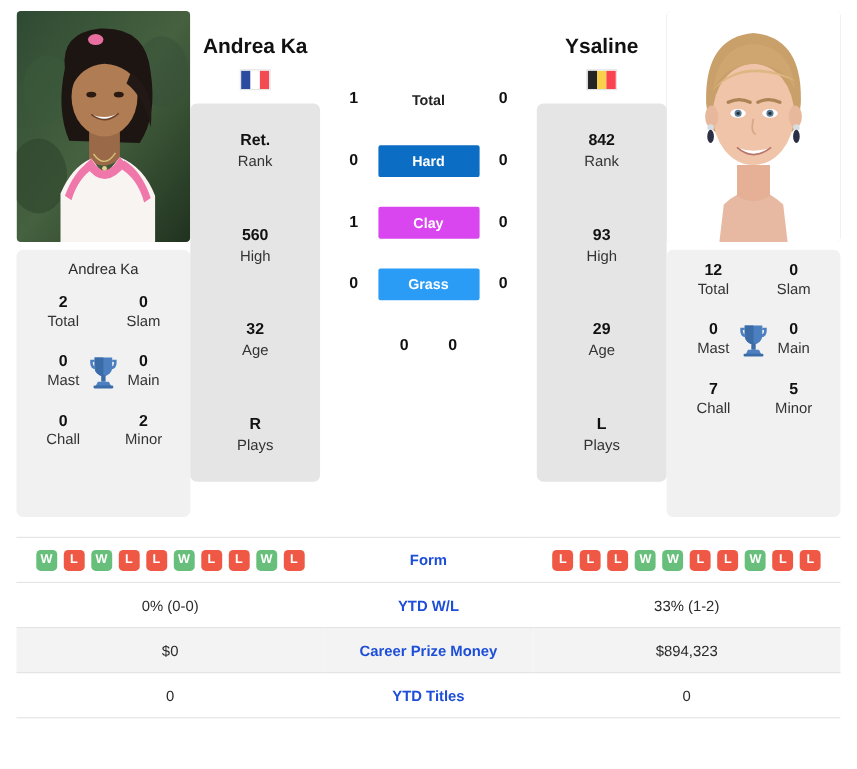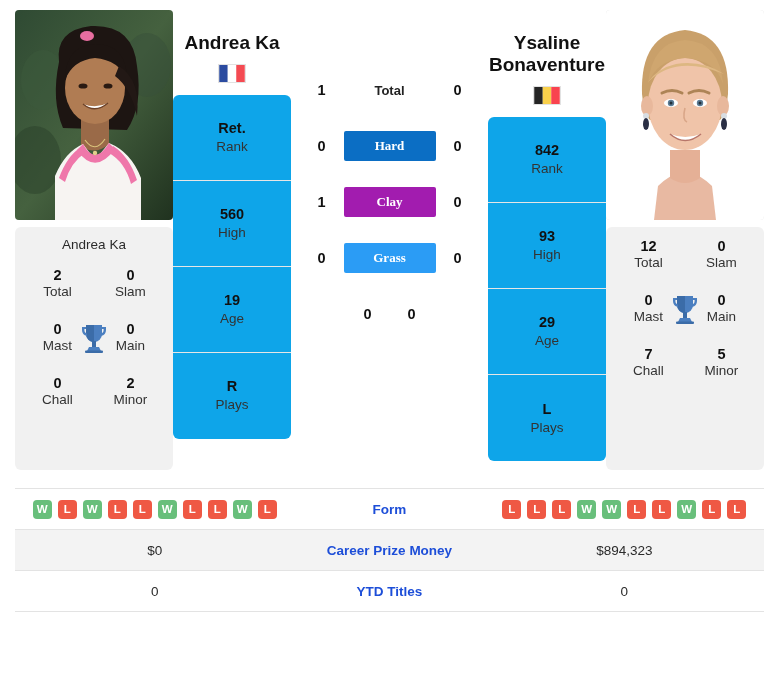--- a/index.html
+++ b/index.html
@@ -88,21 +88,21 @@
     display: inline-block;
     width: 28px; height: 19px;
     border: 1px solid #e2e2e2;
     overflow: hidden;
     vertical-align: middle;
   }
   .flag svg { display: block; width: 100%; height: 100%; }
 
   .rank-card {
     margin-top: 12px;
-    background: #0ea5e9;
+    background: #e5e5e5;
     border-radius: 6px;
     overflow: hidden;
     text-align: center;
   }
   .rank-cell {
     height: 86px;
     display: flex;
     flex-direction: column;
     align-items: center;
     justify-content: center;
@@ -138,21 +138,20 @@
     color: #222;
   }
   .surface-pill {
     width: 92px;
     text-align: center;
     color: #ffffff;
     font-size: 13px;
     font-weight: bold;
     padding: 7px 0;
     border-radius: 2px;
-    font-family: Liberation Serif, serif;
   }
 
   
   .cmp-table {
     position: absolute;
     left: 15px; right: 15px;
     top: 488px;
     width: 749px;
     border-collapse: collapse;
   }
@@ -296,21 +295,21 @@
       <div class="rank-card">
         <div class="rank-cell">
           <div class="v">Ret.</div>
           <div class="l">Rank</div>
         </div>
         <div class="rank-cell">
           <div class="v">560</div>
           <div class="l">High</div>
         </div>
         <div class="rank-cell">
-          <div class="v">19</div>
+          <div class="v">32</div>
           <div class="l">Age</div>
         </div>
         <div class="rank-cell">
           <div class="v">R</div>
           <div class="l">Plays</div>
         </div>
       </div>
     </div>
 
     <div class="h2h" id="h2h-container">
@@ -319,38 +318,37 @@
           <div class="h2h-label-total">Total</div>
           <div class="h2h-num">0</div>
         </div>
         <div class="h2h-row">
           <div class="h2h-num">0</div>
           <div class="surface-pill" style="background: rgb(11, 110, 196);">Hard</div>
           <div class="h2h-num">0</div>
         </div>
         <div class="h2h-row">
           <div class="h2h-num">1</div>
-          <div class="surface-pill" style="background: #a21caf;">Clay</div>
+          <div class="surface-pill" style="background: #d946ef;">Clay</div>
           <div class="h2h-num">0</div>
         </div>
         <div class="h2h-row">
           <div class="h2h-num">0</div>
           <div class="surface-pill" style="background: rgb(43, 156, 245);">Grass</div>
           <div class="h2h-num">0</div>
         </div>
         <div class="h2h-row">
           <div class="h2h-num">0</div>
           <div class="h2h-num">0</div>
         </div>
       </div>
 
     <div class="name-col right">
       <div class="pname">
         <span>Ysaline</span><br>
-        <span>Bonaventure</span>
       </div>
       <div class="flagwrap">
         <span class="flag">
           <svg viewBox="0 0 30 20">
             <rect width="10" height="20" fill="#252525"></rect>
             <rect x="10" width="10" height="20" fill="#f9d04b"></rect>
             <rect x="20" width="10" height="20" fill="#f9434f"></rect>
           </svg>
         </span>
       </div>
@@ -482,20 +480,25 @@
               <span class="fb l">L</span>
               <span class="fb w">W</span>
               <span class="fb w">W</span>
               <span class="fb l">L</span>
               <span class="fb l">L</span>
               <span class="fb w">W</span>
               <span class="fb l">L</span>
               <span class="fb l">L</span>
             </div>
           </td>
+        </tr>
+        <tr>
+          <td class="side">0% (0-0)</td>
+          <td class="mid">YTD W/L</td>
+          <td class="side">33% (1-2)</td>
         </tr>
         <tr class="row-shade">
           <td class="side">$0</td>
           <td class="mid">Career Prize Money</td>
           <td class="side">$894,323</td>
         </tr>
         <tr>
           <td class="side">0</td>
           <td class="mid">YTD Titles</td>
           <td class="side">0</td>

